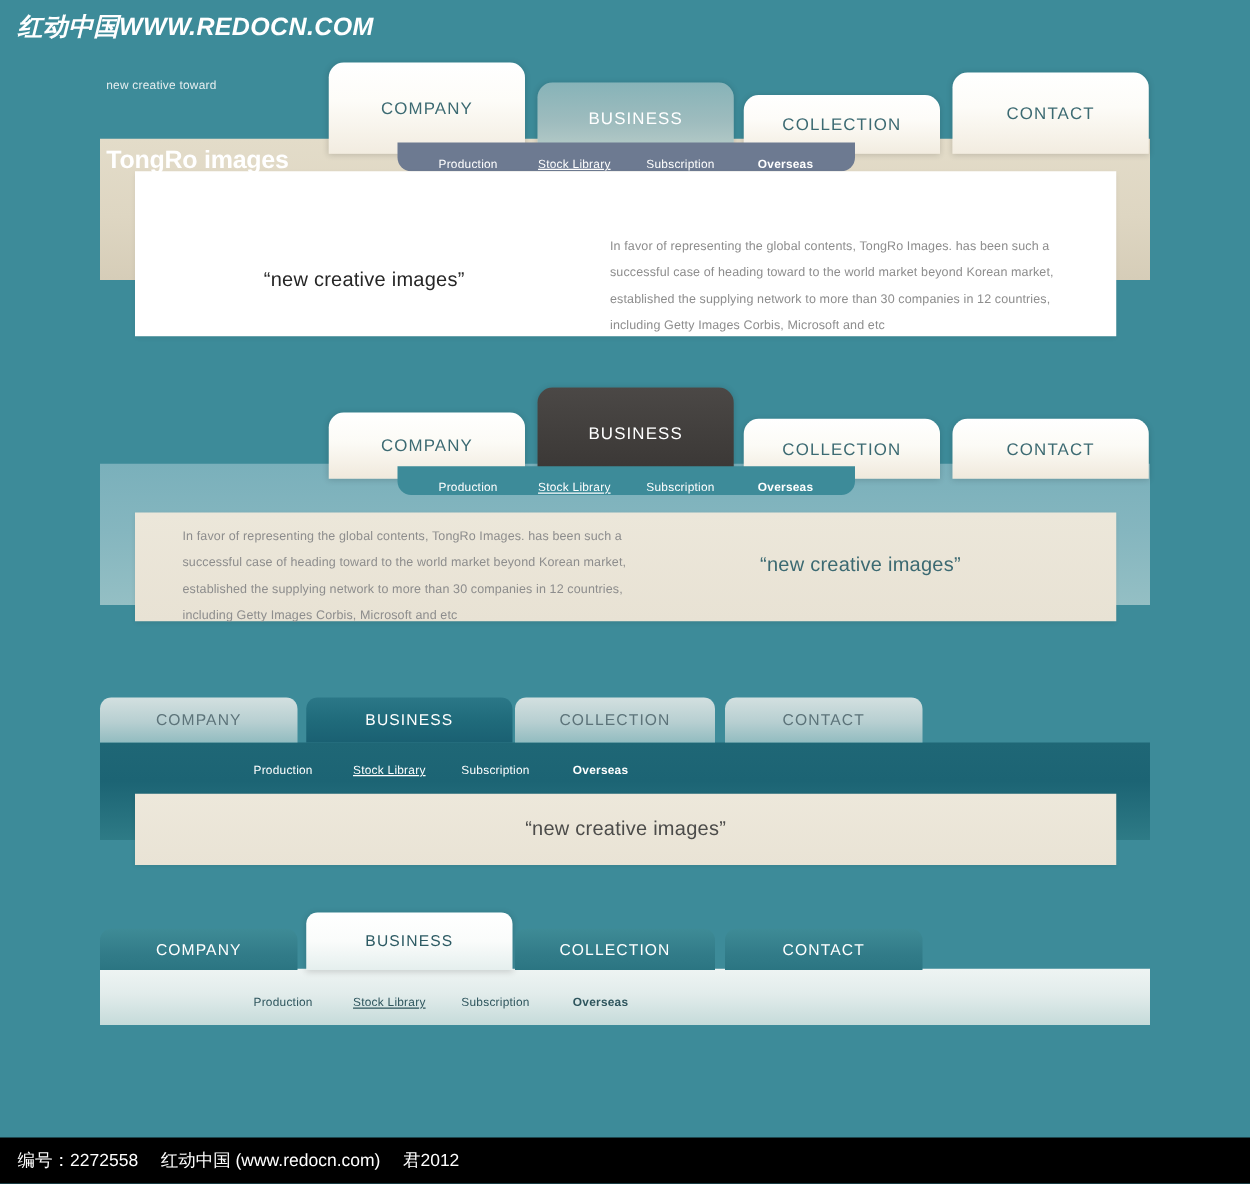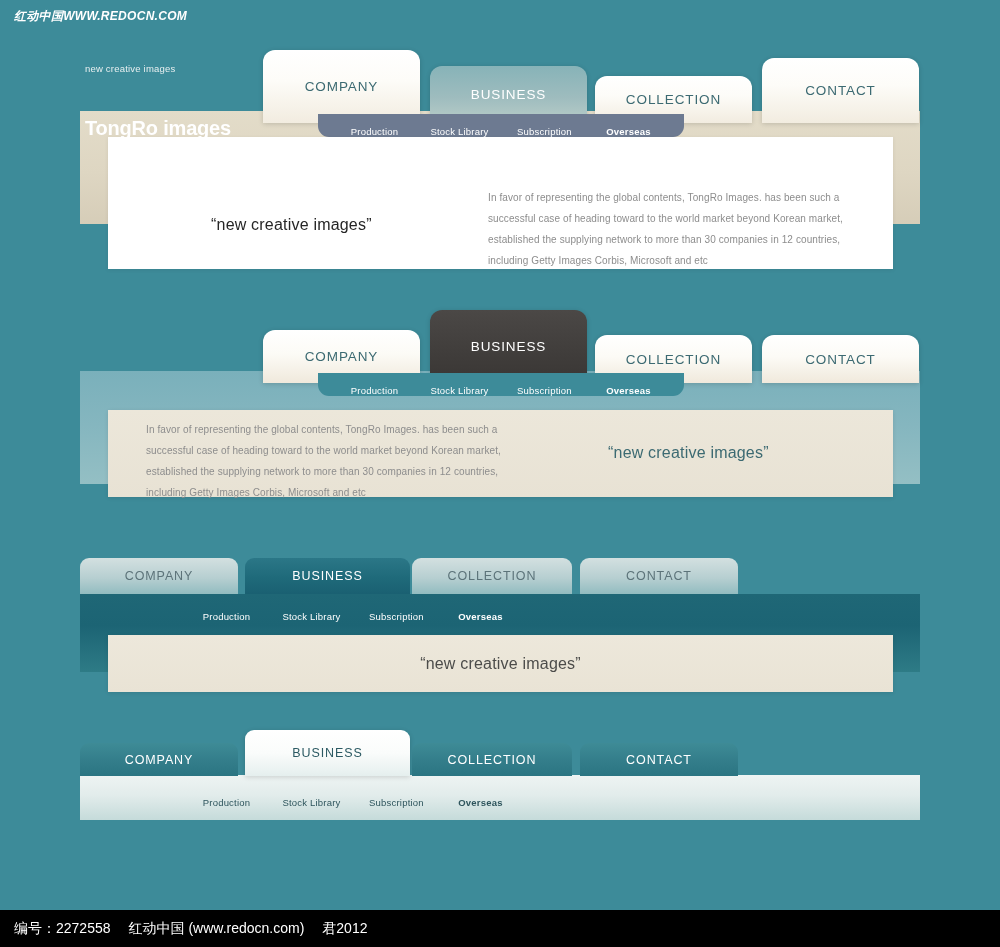--- a/index.html
+++ b/index.html
@@ -15,21 +15,21 @@
     font-family: "Liberation Sans", sans-serif;
     background: #3d8b99;
     position: relative;
   }
 
   
   #watermark {
     position: absolute;
     left: 14px;
     top: 8px;
-    font-size: 12px;
+    font-size: 20px;
     font-style: italic;
     font-weight: bold;
     color: #ffffff;
     letter-spacing: 0.3px;
     white-space: nowrap;
     z-index: 60;
   }
 
   
   #logo {
@@ -80,21 +80,21 @@
     padding: 0 14px;
     gap: 0;
   }
   .submenu .sm {
     font-size: 9.5px;
     color: #ffffff;
     letter-spacing: 0.2px;
     white-space: nowrap;
     text-align: center;
   }
-  .submenu .sm.active { }
+  .submenu .sm.active { text-decoration: underline; }
 
   .panel { position: absolute; }
 
   .tagline {
     font-size: 16px;
     letter-spacing: 0.2px;
     white-space: nowrap;
   }
 
   .bodytext {
@@ -260,21 +260,21 @@
     text-align: center;
   }
   #footer span { color: #ffffff; font-size: 14px; white-space: nowrap; }
 </style>
 </head>
 <body>
 
 <div id="watermark">红动中国WWW.REDOCN.COM</div>
 
 <div id="logo">
-  <span class="logo-sub">new creative images</span>
+  <span class="logo-sub">new creative toward</span>
   <span class="logo-main">TongRo images</span>
 </div>
 
 <div class="section" id="sec1">
   <div class="backdrop"></div>
 
   <div class="tab t-company">COMPANY</div>
   <div class="tab t-business">BUSINESS</div>
   <div class="tab t-collection">COLLECTION</div>
   <div class="tab t-contact">CONTACT</div>

